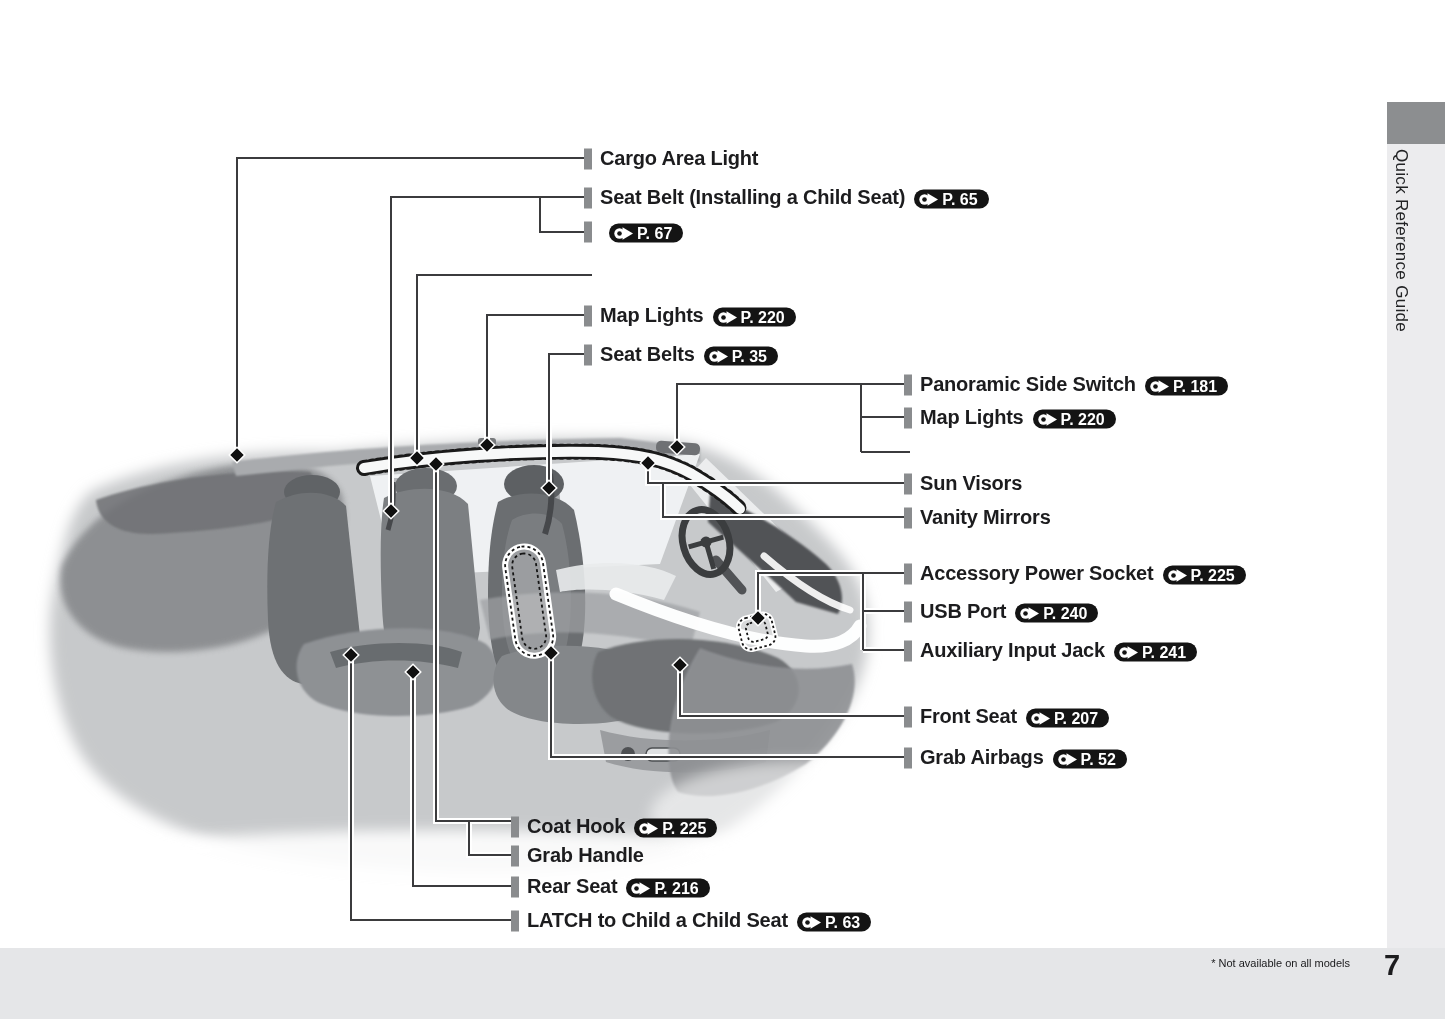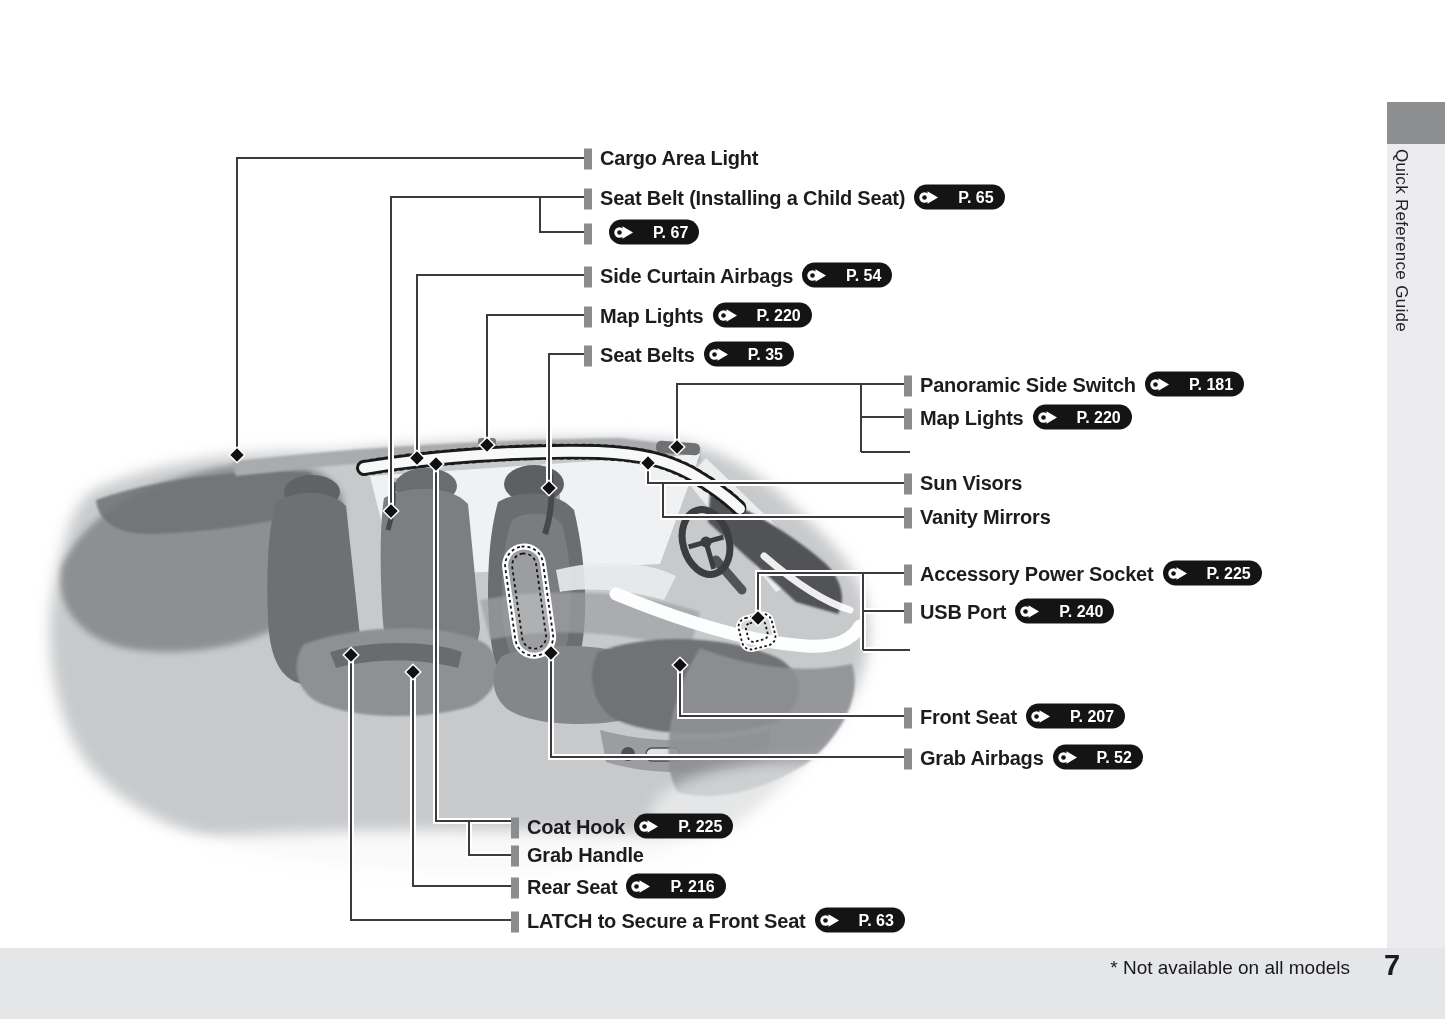--- a/index.html
+++ b/index.html
@@ -4,32 +4,32 @@
 <style>
   html,body{margin:0;padding:0;background:#fff;}
   .page{position:relative;width:1445px;height:1019px;background:#ffffff;overflow:hidden;
         font-family:"Liberation Sans","DejaVu Sans",sans-serif;}
   .art{position:absolute;left:0;top:0;z-index:1;}
   
   .callout{position:absolute;display:flex;align-items:flex-end;white-space:nowrap;
            transform:translateY(-50%);z-index:3;}
   .tick{width:8px;height:21px;background:#8a8c8e;margin-right:8px;flex:none;}
   .lbl{font-weight:bold;font-size:20px;color:#1c1c1e;letter-spacing:-0.2px;}
-  .badge{display:inline-flex;align-items:center;height:25px;background:#141414;
+  .badge{display:inline-flex;align-items:center;height:19px;background:#141414;
          border-radius:13px;color:#ffffff;font-weight:bold;font-size:16px;
-         padding:0 11px 0 4px;margin-left:9px;gap:18px;}
+         padding:0 11px 0 4px;margin-left:9px;gap:2px;}
   .badge svg{display:block;}
   
   .side-strip{position:absolute;left:1387px;top:143px;width:58px;height:876px;background:#ececee;z-index:2;}
   .side-tab{position:absolute;left:1387px;top:102px;width:58px;height:42px;background:#8c8e90;z-index:2;}
   .side-text{position:absolute;left:1391px;top:149px;writing-mode:vertical-rl;
              font-size:17px;color:#222325;letter-spacing:0.3px;z-index:3;}
   
   .footer-band{position:absolute;left:0;top:948px;width:1445px;height:71px;background:#e5e6e8;z-index:2;}
-  .footnote{position:absolute;right:95px;top:957px;font-size:19px;color:#19191b;z-index:3;}
+  .footnote{position:absolute;right:95px;top:957px;font-size:11px;color:#19191b;z-index:3;}
   .page-num{position:absolute;left:1384px;top:949px;font-size:29px;font-weight:bold;color:#1c1c1e;z-index:3;}
 </style>
 </head>
 <body>
 
 <div class="page">
 
 <svg class="art" width="1445" height="1019" viewBox="0 0 1445 1019">
   <defs>
     <filter id="fsoft" x="-30%" y="-30%" width="160%" height="160%">
@@ -222,32 +222,20 @@
   <span class="tick"></span>
   <span class="badge">
         <svg width="22" height="14" viewBox="0 0 22 14">
           <circle cx="6.5" cy="7" r="5.2" fill="#fff"></circle>
           <circle cx="6.5" cy="7" r="2.3" fill="#141414"></circle>
           <polygon points="9.5,0.8 20,7 9.5,13.2" fill="#fff"></polygon>
         </svg>
         <span>P. 67</span>
       </span>
 </div>
-<div class="callout" style="top:275px;left:584px">
-  <span class="tick"></span>
-  <span class="lbl">Side Curtain Airbags</span>
-  <span class="badge">
-        <svg width="22" height="14" viewBox="0 0 22 14">
-          <circle cx="6.5" cy="7" r="5.2" fill="#fff"></circle>
-          <circle cx="6.5" cy="7" r="2.3" fill="#141414"></circle>
-          <polygon points="9.5,0.8 20,7 9.5,13.2" fill="#fff"></polygon>
-        </svg>
-        <span>P. 54</span>
-      </span>
-</div>
 <div class="callout" style="top:315px;left:584px">
   <span class="tick"></span>
   <span class="lbl">Map Lights</span>
   <span class="badge">
         <svg width="22" height="14" viewBox="0 0 22 14">
           <circle cx="6.5" cy="7" r="5.2" fill="#fff"></circle>
           <circle cx="6.5" cy="7" r="2.3" fill="#141414"></circle>
           <polygon points="9.5,0.8 20,7 9.5,13.2" fill="#fff"></polygon>
         </svg>
         <span>P. 220</span>
@@ -315,20 +303,32 @@
   <span class="lbl">USB Port</span>
   <span class="badge">
         <svg width="22" height="14" viewBox="0 0 22 14">
           <circle cx="6.5" cy="7" r="5.2" fill="#fff"></circle>
           <circle cx="6.5" cy="7" r="2.3" fill="#141414"></circle>
           <polygon points="9.5,0.8 20,7 9.5,13.2" fill="#fff"></polygon>
         </svg>
         <span>P. 240</span>
       </span>
 </div>
+<div class="callout" style="top:650px;left:904px">
+  <span class="tick"></span>
+  <span class="lbl">Auxiliary Input Jack</span>
+  <span class="badge">
+        <svg width="22" height="14" viewBox="0 0 22 14">
+          <circle cx="6.5" cy="7" r="5.2" fill="#fff"></circle>
+          <circle cx="6.5" cy="7" r="2.3" fill="#141414"></circle>
+          <polygon points="9.5,0.8 20,7 9.5,13.2" fill="#fff"></polygon>
+        </svg>
+        <span>P. 241</span>
+      </span>
+</div>
 <div class="callout" style="top:716px;left:904px">
   <span class="tick"></span>
   <span class="lbl">Front Seat</span>
   <span class="badge">
         <svg width="22" height="14" viewBox="0 0 22 14">
           <circle cx="6.5" cy="7" r="5.2" fill="#fff"></circle>
           <circle cx="6.5" cy="7" r="2.3" fill="#141414"></circle>
           <polygon points="9.5,0.8 20,7 9.5,13.2" fill="#fff"></polygon>
         </svg>
         <span>P. 207</span>
@@ -370,21 +370,21 @@
         <svg width="22" height="14" viewBox="0 0 22 14">
           <circle cx="6.5" cy="7" r="5.2" fill="#fff"></circle>
           <circle cx="6.5" cy="7" r="2.3" fill="#141414"></circle>
           <polygon points="9.5,0.8 20,7 9.5,13.2" fill="#fff"></polygon>
         </svg>
         <span>P. 216</span>
       </span>
 </div>
 <div class="callout" style="top:920px;left:511px">
   <span class="tick"></span>
-  <span class="lbl">LATCH to Secure a Front Seat</span>
+  <span class="lbl">LATCH to Child a Child Seat</span>
   <span class="badge">
         <svg width="22" height="14" viewBox="0 0 22 14">
           <circle cx="6.5" cy="7" r="5.2" fill="#fff"></circle>
           <circle cx="6.5" cy="7" r="2.3" fill="#141414"></circle>
           <polygon points="9.5,0.8 20,7 9.5,13.2" fill="#fff"></polygon>
         </svg>
         <span>P. 63</span>
       </span>
 </div>
 

